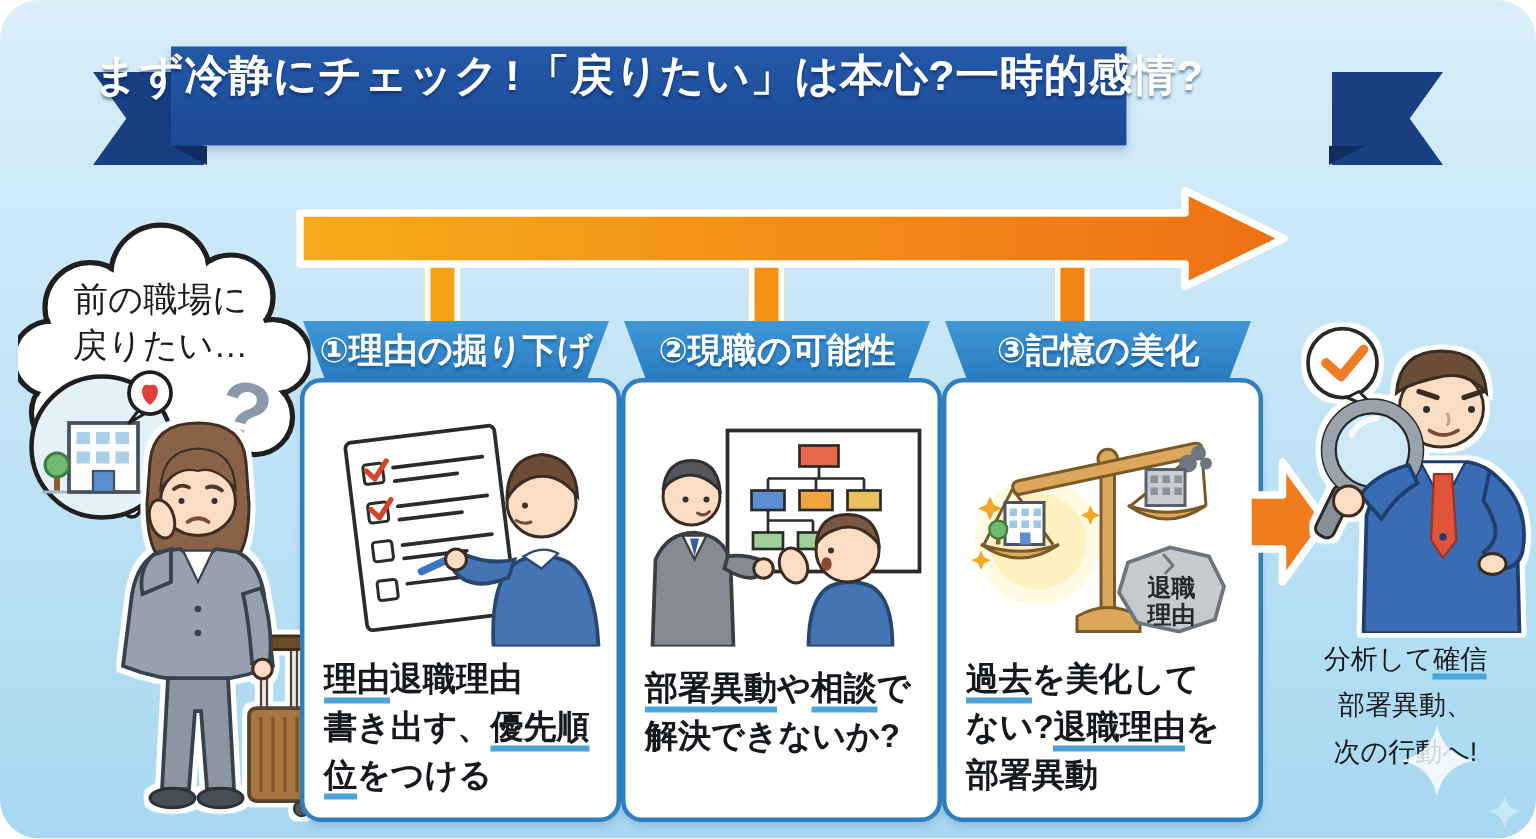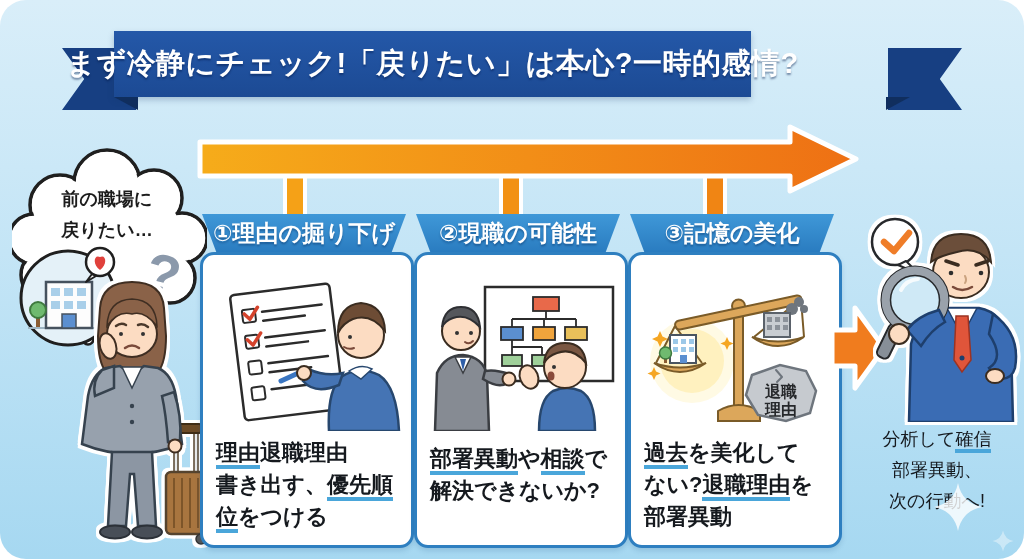--- a/index.html
+++ b/index.html
@@ -9,22 +9,22 @@
 
   
   .ribbon-tail{position:absolute;top:48px;width:74px;height:62px;background:var(--ribbon-main-dark,#173f82);}
   .ribbon-tail.left{left:62px;clip-path:polygon(0 0,100% 0,100% 100%,0 100%,30% 50%);}
   .ribbon-tail.right{left:888px;clip-path:polygon(0 0,100% 0,70% 50%,100% 100%,0 100%);}
   .ribbon-fold{position:absolute;top:97px;width:24px;height:13px;background:var(--ribbon-fold,#102e5e);}
   .ribbon-fold.left{left:114px;clip-path:polygon(0 0,100% 0,100% 100%);}
   .ribbon-fold.right{left:886px;clip-path:polygon(0 0,100% 0,0 100%);}
   .ribbon-band{position:absolute;left:114px;top:31px;width:637px;height:66px;
     background:linear-gradient(180deg,#2458a8 0%,#1c4a94 100%);
-    display:flex;align-items:center;justify-content:center;
-    box-shadow:0 3px 6px rgba(20,50,100,.25);}
+    display:flex;align-items:flex-start;justify-content:center;
+    box-shadow:0 3px 6px rgba(20,50,100,.25);font-family:Liberation Mono, monospace;}
   .ribbon-band .title{color:#fff;font-size:29px;font-weight:900;letter-spacing:.5px;
     text-shadow:0 2px 2px rgba(0,25,70,.45);white-space:nowrap;}
 
   
   .flow-arrow{position:absolute;left:195px;top:120px;}
   .connector{position:absolute;width:16px;height:52px;top:170px;border-left:4px solid #fff;border-right:4px solid #fff;}
   .connector.c1{left:283px;background:#f5a117;}
   .connector.c2{left:499px;background:#f29114;}
   .connector.c3{left:703px;background:#f08514;}
 
@@ -40,21 +40,21 @@
   .step-ribbon.s1{left:202px;} .step-ribbon.s2{left:416px;} .step-ribbon.s3{left:630px;}
   .card-illust{position:absolute;left:50%;transform:translateX(-50%);top:24px;}
   .card-text{position:absolute;left:13px;top:182px;width:184px;font-size:22px;font-weight:800;
     line-height:32px;color:var(--text,#15191e);letter-spacing:0;}
   .card.s2 .card-text{top:188px;}
   .u{border-bottom:4px solid var(--underline,#4aa6da);}
 
   
   .cloud-svg{position:absolute;left:12px;top:143px;}
   .cloud-text{position:absolute;left:34px;top:184px;width:146px;text-align:center;
-    font-size:18px;font-weight:700;color:#1c1c1c;line-height:31px;}
+    font-size:23px;font-weight:400;color:#1c1c1c;line-height:31px;}
   .building-circle{position:absolute;left:16px;top:240px;}
   .question-mark{position:absolute;left:146px;top:242px;font-size:56px;font-weight:900;color:#8b99ab;
     transform:rotate(14deg);
     text-shadow:3px 0 0 #fff,-3px 0 0 #fff,0 3px 0 #fff,0 -3px 0 #fff,2px 2px 0 #fff,-2px -2px 0 #fff,2px -2px 0 #fff,-2px 2px 0 #fff;}
   .woman-svg{position:absolute;left:62px;top:274px;}
 
   
   .small-arrow{position:absolute;left:828px;top:300px;}
   .man-svg{position:absolute;left:843px;top:208px;}
   .conclusion-text{position:absolute;left:858px;top:424px;width:158px;text-align:center;

